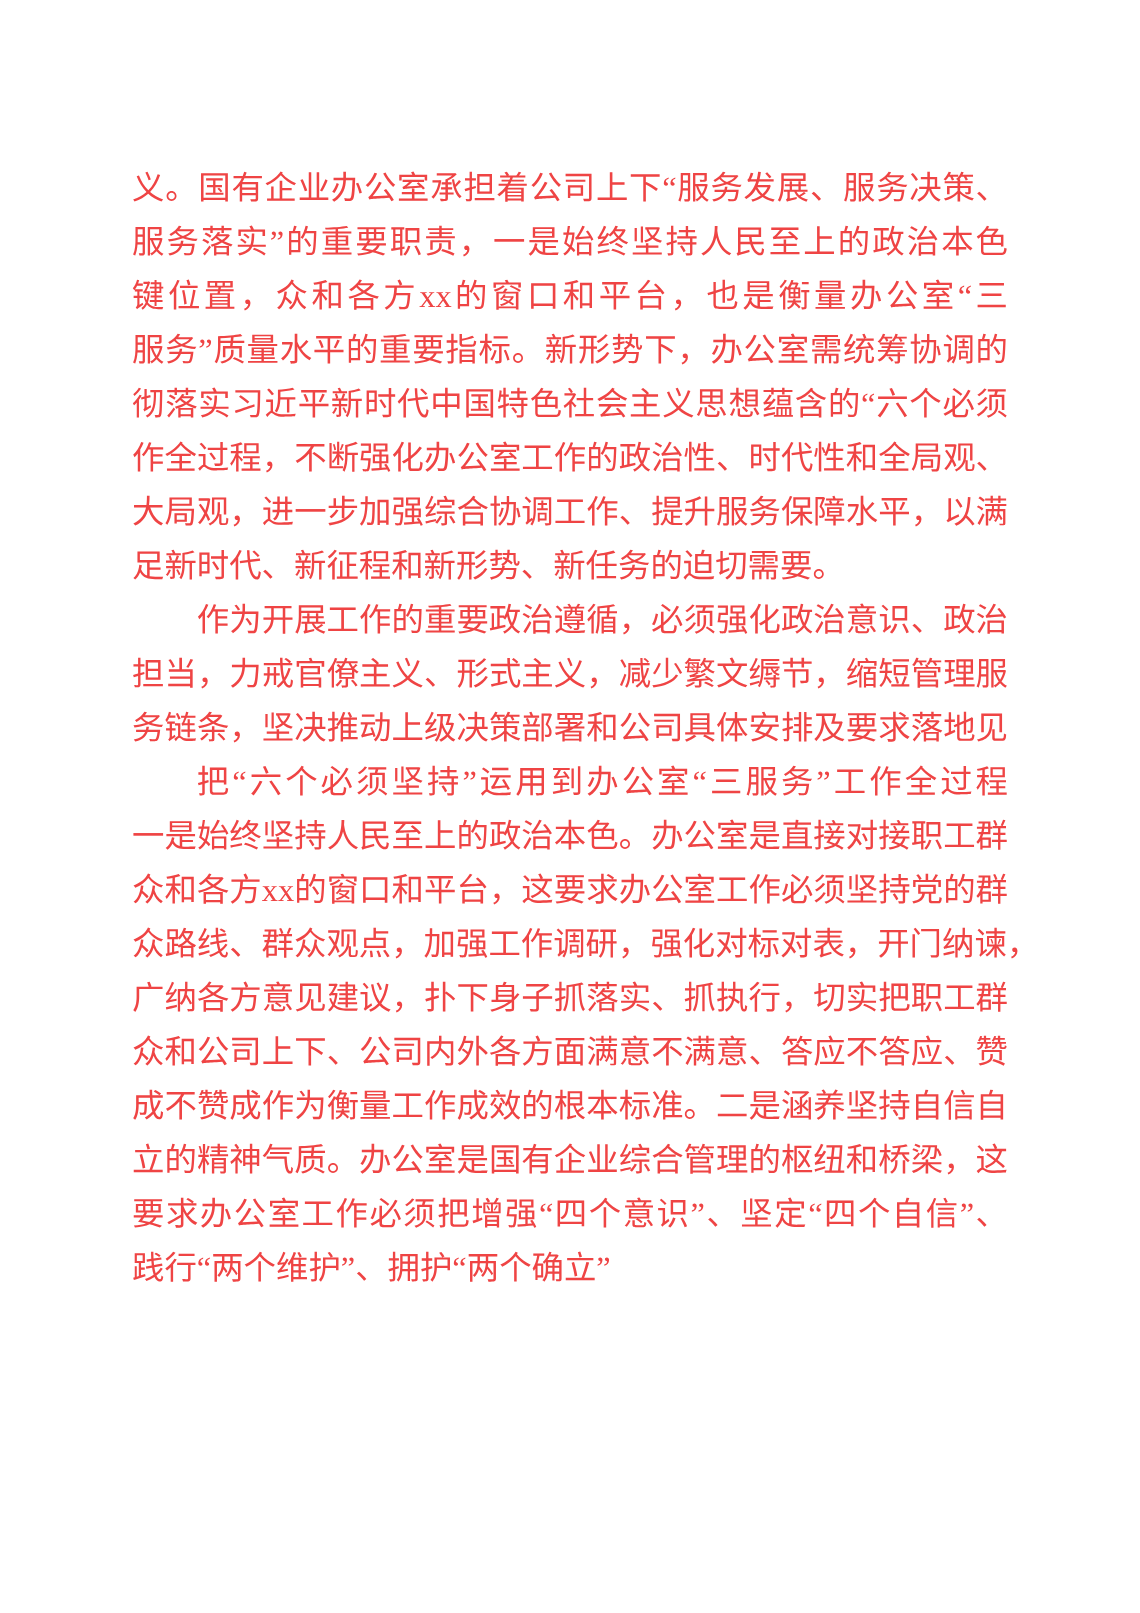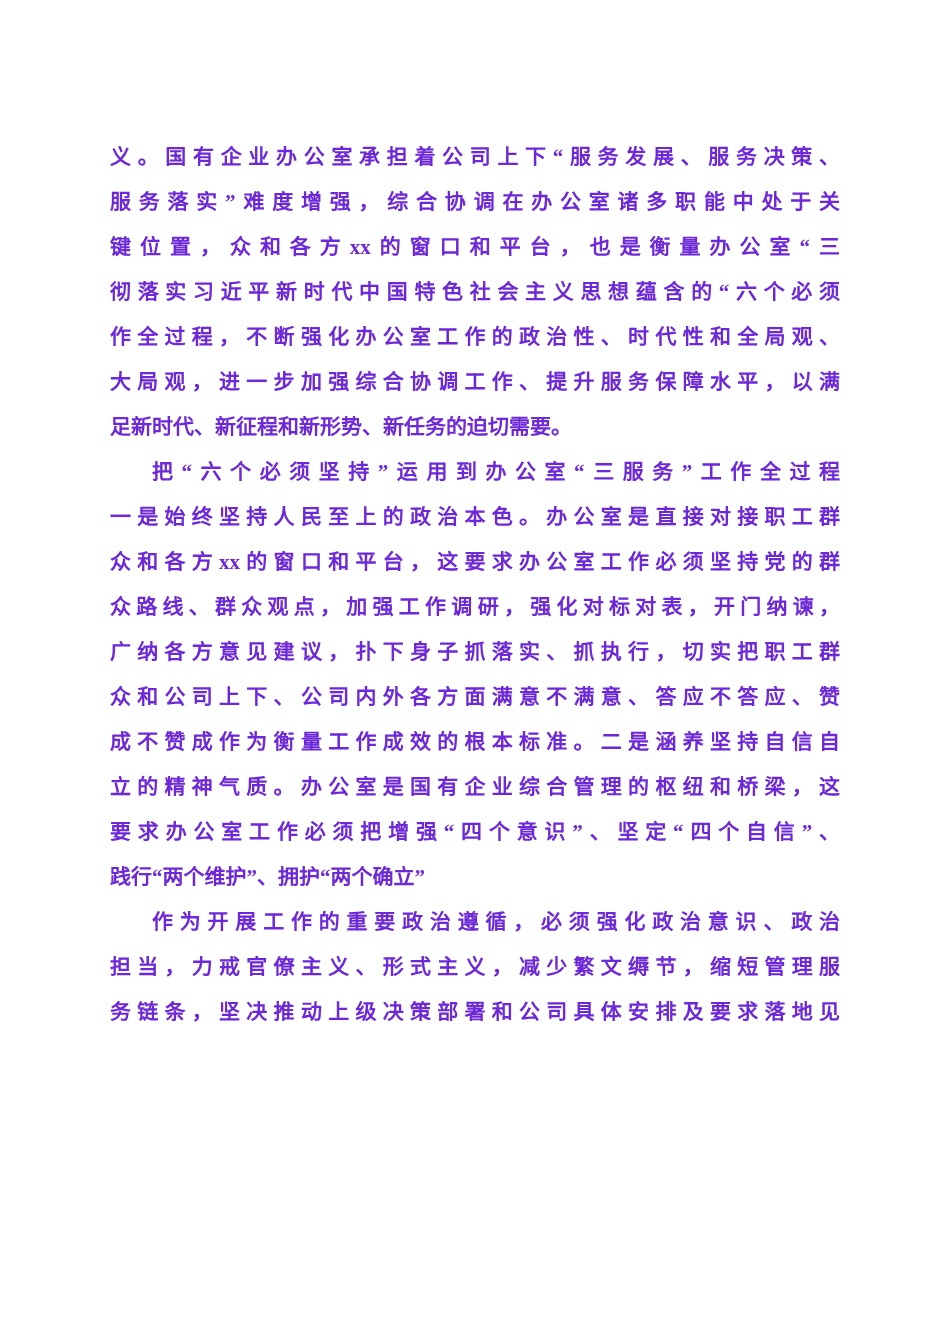--- a/index.html
+++ b/index.html
@@ -12,24 +12,24 @@
     width: 950px;
     height: 1344px;
     background: #ffffff;
     overflow: hidden;
   }
   .text-block {
     position: absolute;
     left: 110px;
     top: 135px;
     width: 730px;
-    color: #6d28d9;
-    font-size: 21px;
+    color: #ef4444;
+    font-size: 27px;
     line-height: 45px;
-    font-weight: 700;
+    font-weight: 400;
   }
   .paragraph { display: block; }
   .line {
     display: block;
     width: 100%;
     text-align: justify;
     text-align-last: justify;
     text-justify: inter-character;
     white-space: nowrap;
   }
@@ -42,41 +42,42 @@
   }
 </style>
 </head>
 <body>
 
 <div class="page">
   <div class="text-block">
 
     <div class="paragraph">
       <span class="line">义。国有企业办公室承担着公司上下“服务发展、服务决策、</span>
-      <span class="line">服务落实”难度增强，综合协调在办公室诸多职能中处于关</span>
+      <span class="line">服务落实”的重要职责，一是始终坚持人民至上的政治本色</span>
       <span class="line">键位置，众和各方xx的窗口和平台，也是衡量办公室“三</span>
+      <span class="line">服务”质量水平的重要指标。新形势下，办公室需统筹协调的</span>
       <span class="line">彻落实习近平新时代中国特色社会主义思想蕴含的“六个必须</span>
       <span class="line">作全过程，不断强化办公室工作的政治性、时代性和全局观、</span>
       <span class="line">大局观，进一步加强综合协调工作、提升服务保障水平，以满</span>
       <span class="line para-end">足新时代、新征程和新形势、新任务的迫切需要。</span>
+    </div>
+
+    <div class="paragraph">
+      <span class="line indented">作为开展工作的重要政治遵循，必须强化政治意识、政治</span>
+      <span class="line">担当，力戒官僚主义、形式主义，减少繁文缛节，缩短管理服</span>
+      <span class="line">务链条，坚决推动上级决策部署和公司具体安排及要求落地见</span>
     </div>
 
     <div class="paragraph">
       <span class="line indented">把“六个必须坚持”运用到办公室“三服务”工作全过程</span>
       <span class="line">一是始终坚持人民至上的政治本色。办公室是直接对接职工群</span>
       <span class="line">众和各方xx的窗口和平台，这要求办公室工作必须坚持党的群</span>
       <span class="line">众路线、群众观点，加强工作调研，强化对标对表，开门纳谏，</span>
       <span class="line">广纳各方意见建议，扑下身子抓落实、抓执行，切实把职工群</span>
       <span class="line">众和公司上下、公司内外各方面满意不满意、答应不答应、赞</span>
       <span class="line">成不赞成作为衡量工作成效的根本标准。二是涵养坚持自信自</span>
       <span class="line">立的精神气质。办公室是国有企业综合管理的枢纽和桥梁，这</span>
       <span class="line">要求办公室工作必须把增强“四个意识”、坚定“四个自信”、</span>
       <span class="line para-end">践行“两个维护”、拥护“两个确立”</span>
     </div>
 
-    <div class="paragraph">
-      <span class="line indented">作为开展工作的重要政治遵循，必须强化政治意识、政治</span>
-      <span class="line">担当，力戒官僚主义、形式主义，减少繁文缛节，缩短管理服</span>
-      <span class="line">务链条，坚决推动上级决策部署和公司具体安排及要求落地见</span>
-    </div>
-
   </div>
 </div>
 
 </body></html>

